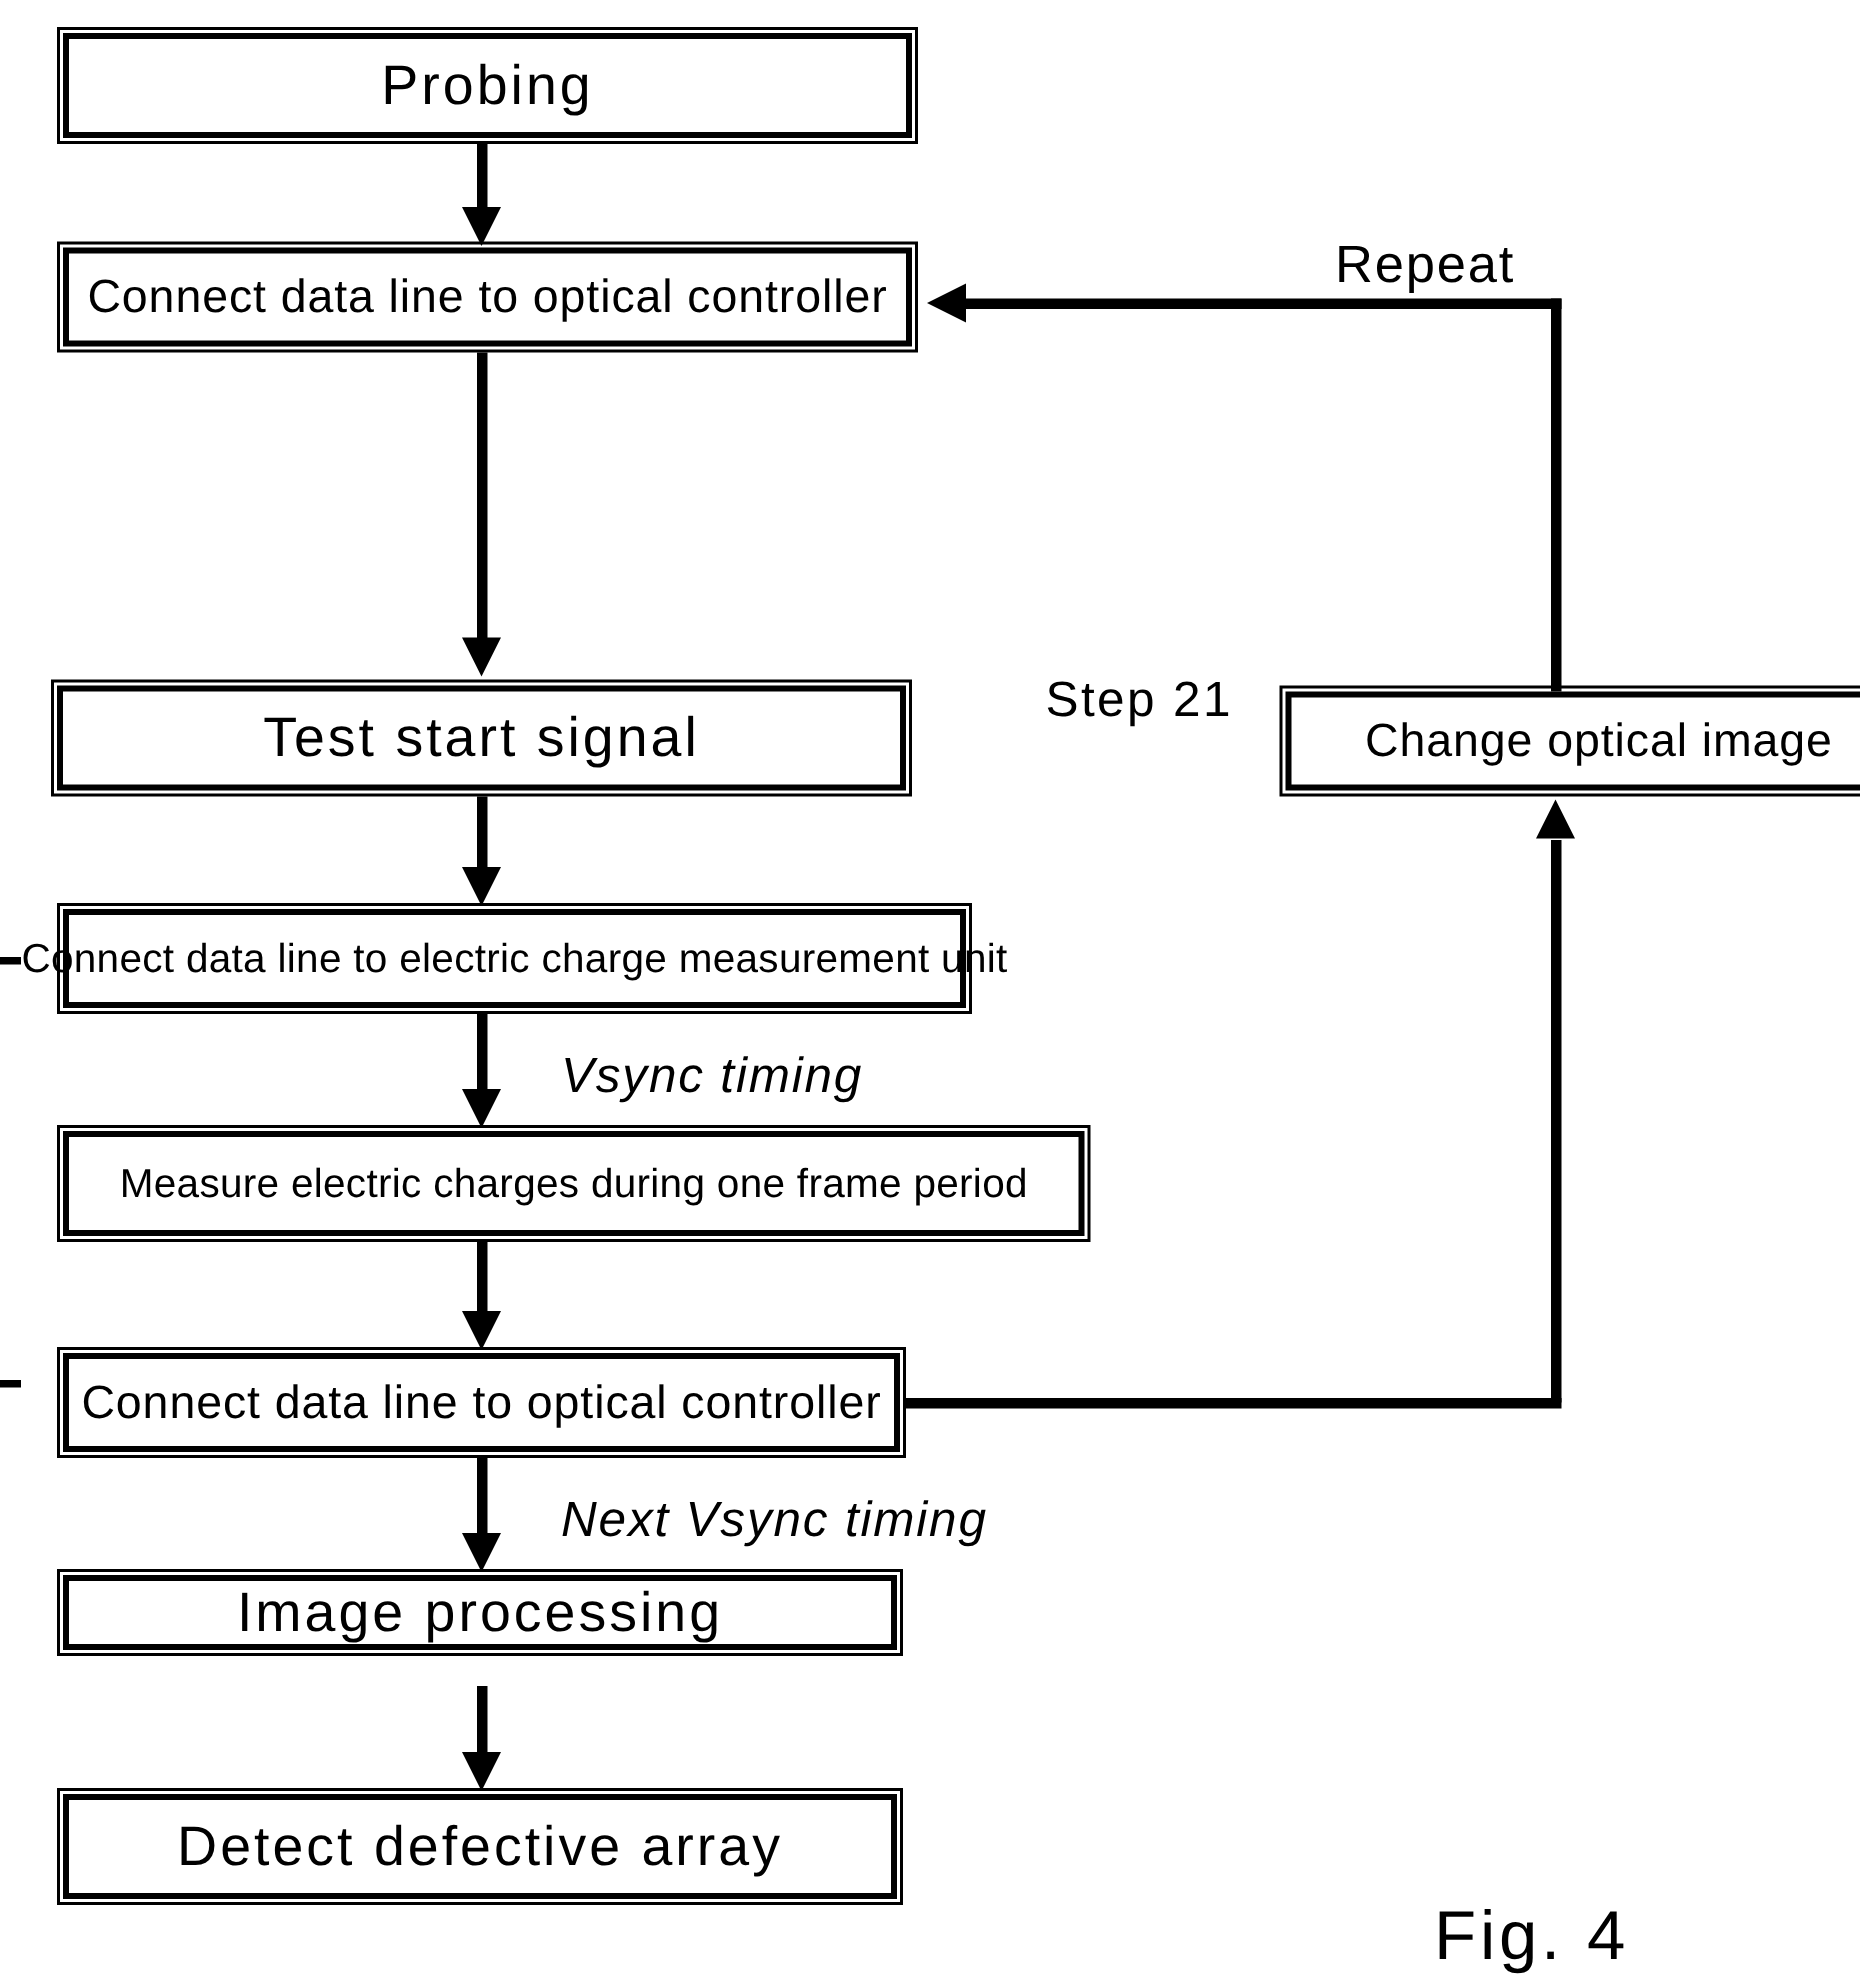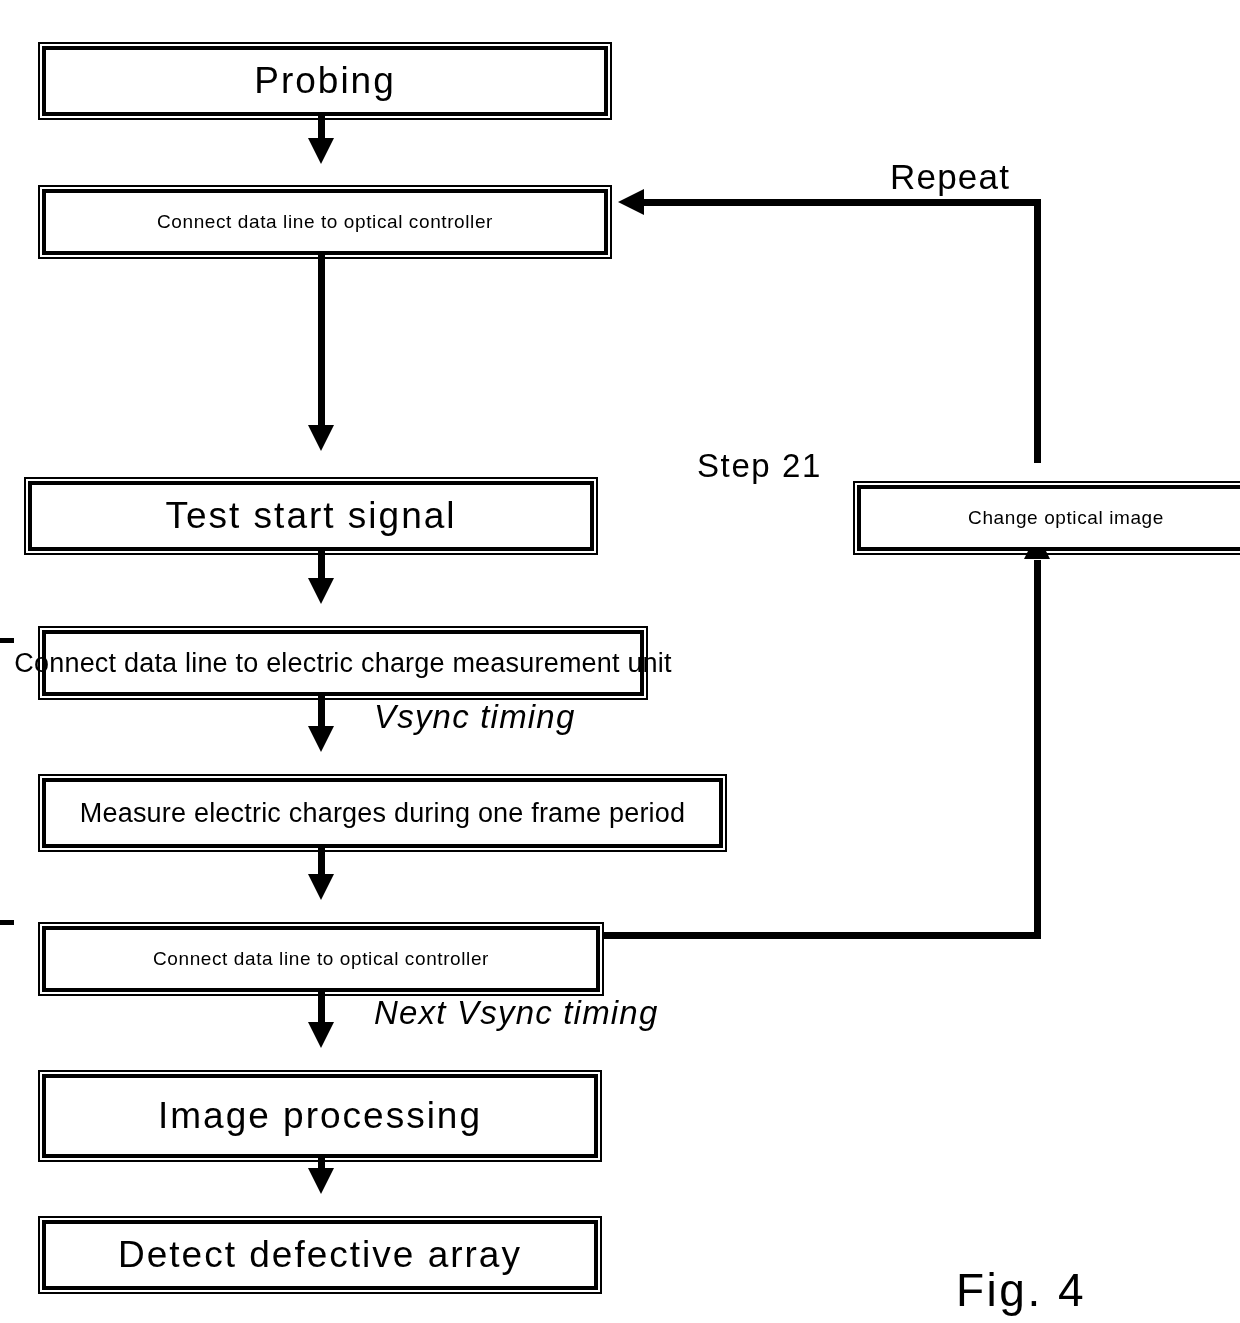--- a/index.html
+++ b/index.html
@@ -25,31 +25,30 @@
     box-sizing: border-box;
     background: #ffffff;
     border: 4px solid #000000;
     outline: 2px solid #000000;
     outline-offset: 2px;
     display: flex;
     align-items: center;
     justify-content: center;
     text-align: center;
     z-index: 4;
-    margin-top: 24px;
   }
   .node .node-label {
     display: block;
     line-height: 1.05;
     white-space: nowrap;
     color: #000000;
   }
   
   .t-big   .node-label { font-size: 37px; letter-spacing: 2.0px; }
-  .t-med   .node-label { font-size: 19px; letter-spacing: 0.6px; }
+  .t-med   .node-label { font-size: 31px; letter-spacing: 0.6px; }
   .t-small .node-label { font-size: 27px; letter-spacing: 0.2px; }
 
   
   .vline, .hline {
     position: absolute;
     background: #000000;
     z-index: 2;
   }
   .vline { width: 7px; }
   .hline { height: 7px; }
@@ -103,37 +102,37 @@
 <div id="figure">
 
   <div class="node t-big" style="left:42px; top:22px; width:566px; height:70px;">
     <span class="node-label">Probing</span>
   </div>
 
   <div class="node t-med" style="left:42px; top:165px; width:566px; height:66px;">
     <span class="node-label">Connect data line to optical controller</span>
   </div>
 
-  <div class="node t-big" style="left:28px; top:457px; width:566px; height:70px;justify-content:center;">
+  <div class="node t-big" style="left:38px; top:457px; width:566px; height:70px;justify-content:center;">
     <span class="node-label">Test start signal</span>
   </div>
 
   <div class="node t-small" style="left:42px; top:606px; width:602px; height:66px;align-items:center;">
     <span class="node-label">Connect data line to electric charge measurement unit</span>
   </div>
 
   <div class="node t-small" style="left:42px; top:754px; width:681px; height:70px;text-align:right;">
     <span class="node-label">Measure electric charges during one frame period</span>
   </div>
 
   <div class="node t-med" style="left:42px; top:902px; width:558px; height:66px;">
     <span class="node-label">Connect data line to optical controller</span>
   </div>
 
-  <div class="node t-big" style="left:42px; top:1050px; width:556px; height:84px;">
+  <div class="node t-big" style="left:42px; top:1050px; width:556px; height:50px;">
     <span class="node-label">Image processing</span>
   </div>
 
   <div class="node t-big" style="left:42px; top:1196px; width:556px; height:70px;">
     <span class="node-label">Detect defective array</span>
   </div>
 
   <div class="node t-med" style="left:857px; top:461px; width:418px; height:66px;">
     <span class="node-label">Change optical image</span>
   </div>

